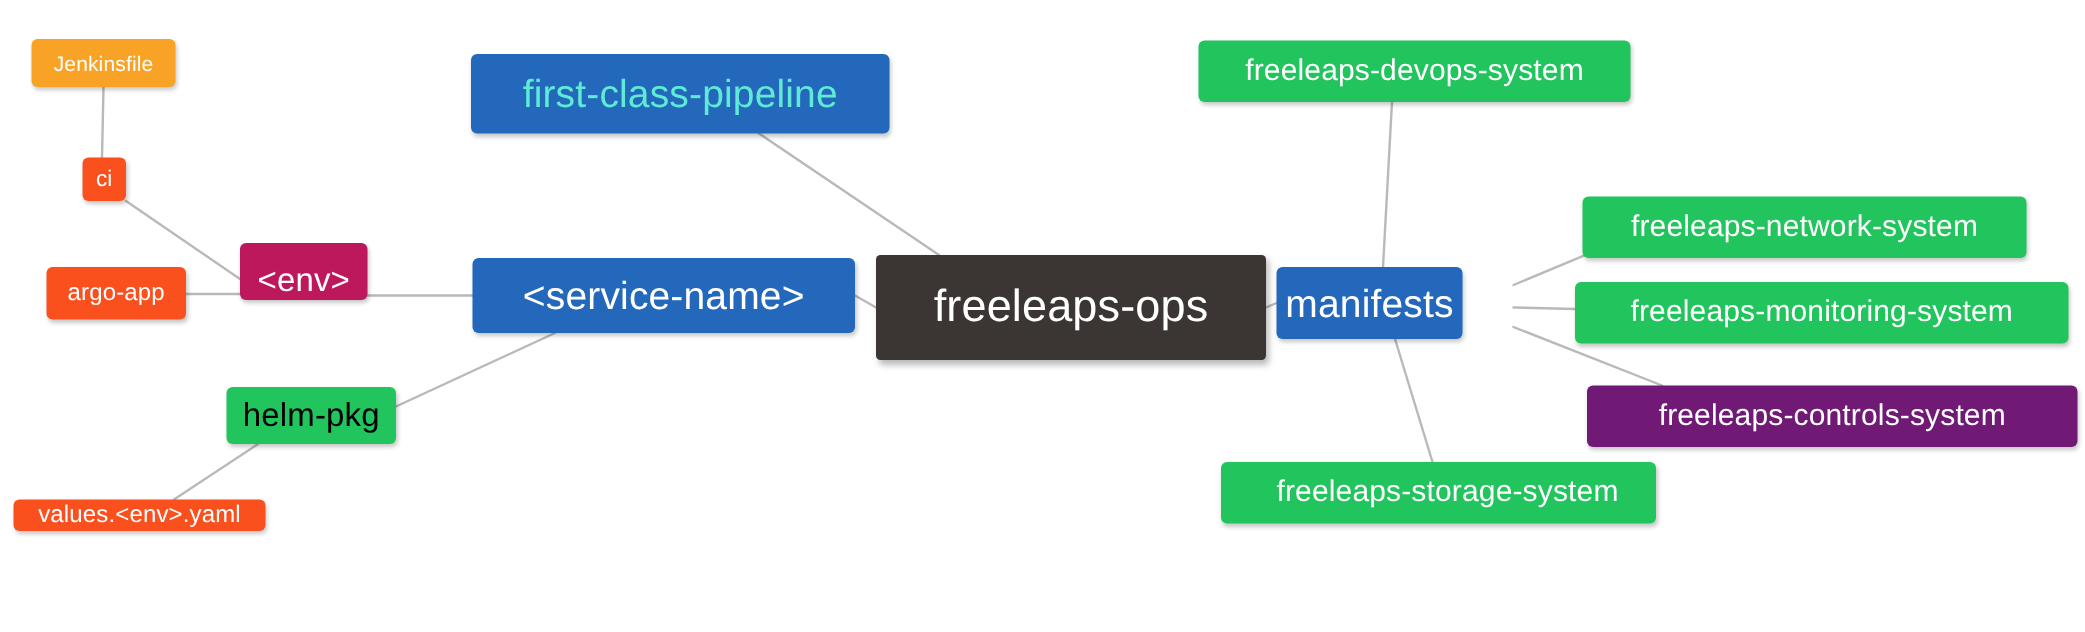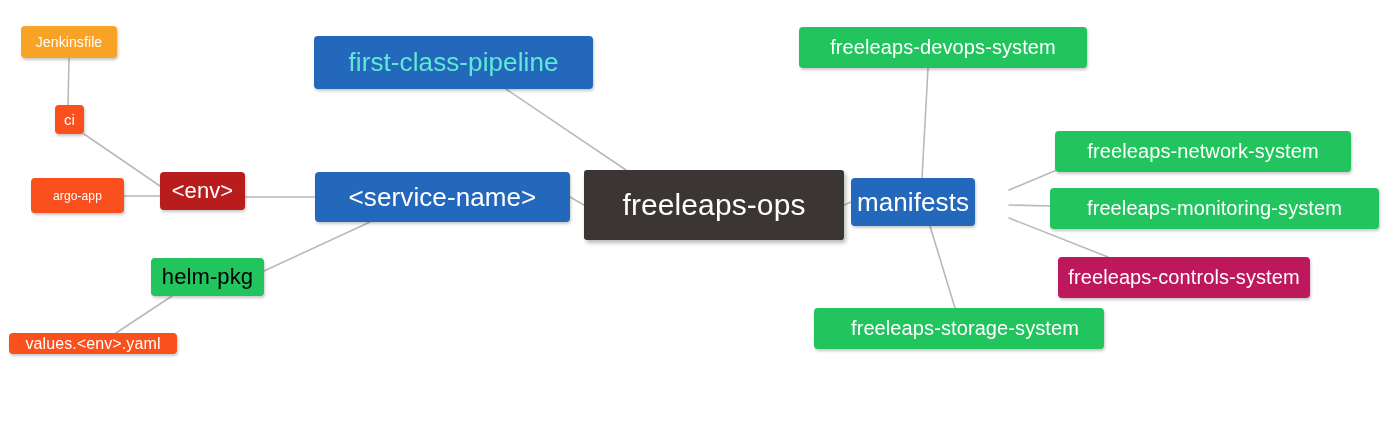--- a/index.html
+++ b/index.html
@@ -70,47 +70,47 @@
       </div>
       <div class="node" style="left: 315px; top: 172px; width: 255px; height: 50px; background: rgb(36, 104, 187); color: rgb(255, 255, 255); font-size: 26px;">
         <span>&lt;service-name&gt;</span>
       </div>
       <div class="node" style="left: 851px; top: 178px; width: 124px; height: 48px; background: rgb(36, 104, 187); color: rgb(255, 255, 255); font-size: 26px;">
         <span>manifests</span>
       </div>
       <div class="node" style="left: 314px; top: 36px; width: 279px; height: 53px; background: rgb(36, 104, 187); color: #5eead4; font-size: 26px;">
         <span>first-class-pipeline</span>
       </div>
-      <div class="node" style="left: 160px; top: 172px; width: 85px; height: 38px; background: #b91c1c; color: rgb(255, 255, 255); font-size: 22px;">
+      <div class="node" style="left: 160px; top: 162px; width: 85px; height: 38px; background: #be185d; color: rgb(255, 255, 255); font-size: 22px; align-items: flex-end;">
         <span>&lt;env&gt;</span>
       </div>
       <div class="node" style="left: 151px; top: 258px; width: 113px; height: 38px; background: rgb(33, 196, 93); color: #000000; font-size: 22px;">
         <span>helm-pkg</span>
       </div>
       <div class="node" style="left: 55px; top: 105px; width: 29px; height: 29px; background: rgb(249, 80, 30); color: rgb(255, 255, 255); font-size: 15px;">
         <span>ci</span>
       </div>
       <div class="node" style="left: 21px; top: 26px; width: 96px; height: 32px; background: rgb(249, 163, 38); color: rgb(255, 255, 255); font-size: 14px;">
         <span>Jenkinsfile</span>
       </div>
-      <div class="node" style="left: 31px; top: 178px; width: 93px; height: 35px; background: rgb(249, 80, 30); color: rgb(255, 255, 255); font-size: 12px;">
+      <div class="node" style="left: 31px; top: 178px; width: 93px; height: 35px; background: rgb(249, 80, 30); color: rgb(255, 255, 255); font-size: 16px;">
         <span>argo-app</span>
       </div>
       <div class="node" style="left: 9px; top: 333px; width: 168px; height: 21px; background: rgb(249, 80, 30); color: rgb(255, 255, 255); font-size: 16px;">
         <span>values.&lt;env&gt;.yaml</span>
       </div>
       <div class="node" style="left: 799px; top: 27px; width: 288px; height: 41px; background: rgb(33, 196, 93); color: rgb(255, 255, 255); font-size: 20px;">
         <span>freeleaps-devops-system</span>
       </div>
       <div class="node" style="left: 1055px; top: 111px; width: 296px; height: 41px; background: rgb(33, 196, 93); color: rgb(255, 255, 255); font-size: 20px; margin-top: 20px;">
         <span>freeleaps-network-system</span>
       </div>
       <div class="node" style="left: 1050px; top: 188px; width: 329px; height: 41px; background: rgb(33, 196, 93); color: rgb(255, 255, 255); font-size: 20px;">
         <span>freeleaps-monitoring-system</span>
       </div>
-      <div class="node" style="left: 1058px; top: 257px; width: 252px; height: 41px; background: #be185d; color: rgb(255, 255, 255); font-size: 20px;">
+      <div class="node" style="left: 1058px; top: 257px; width: 327px; height: 41px; background: #701a75; color: rgb(255, 255, 255); font-size: 20px;">
         <span>freeleaps-controls-system</span>
       </div>
       <div class="node" style="left: 814px; top: 308px; width: 290px; height: 41px; background: rgb(33, 196, 93); color: rgb(255, 255, 255); font-size: 20px; padding-left: 12px;">
         <span>freeleaps-storage-system</span>
       </div>
     </div>
 </div>
 
 </body></html>

